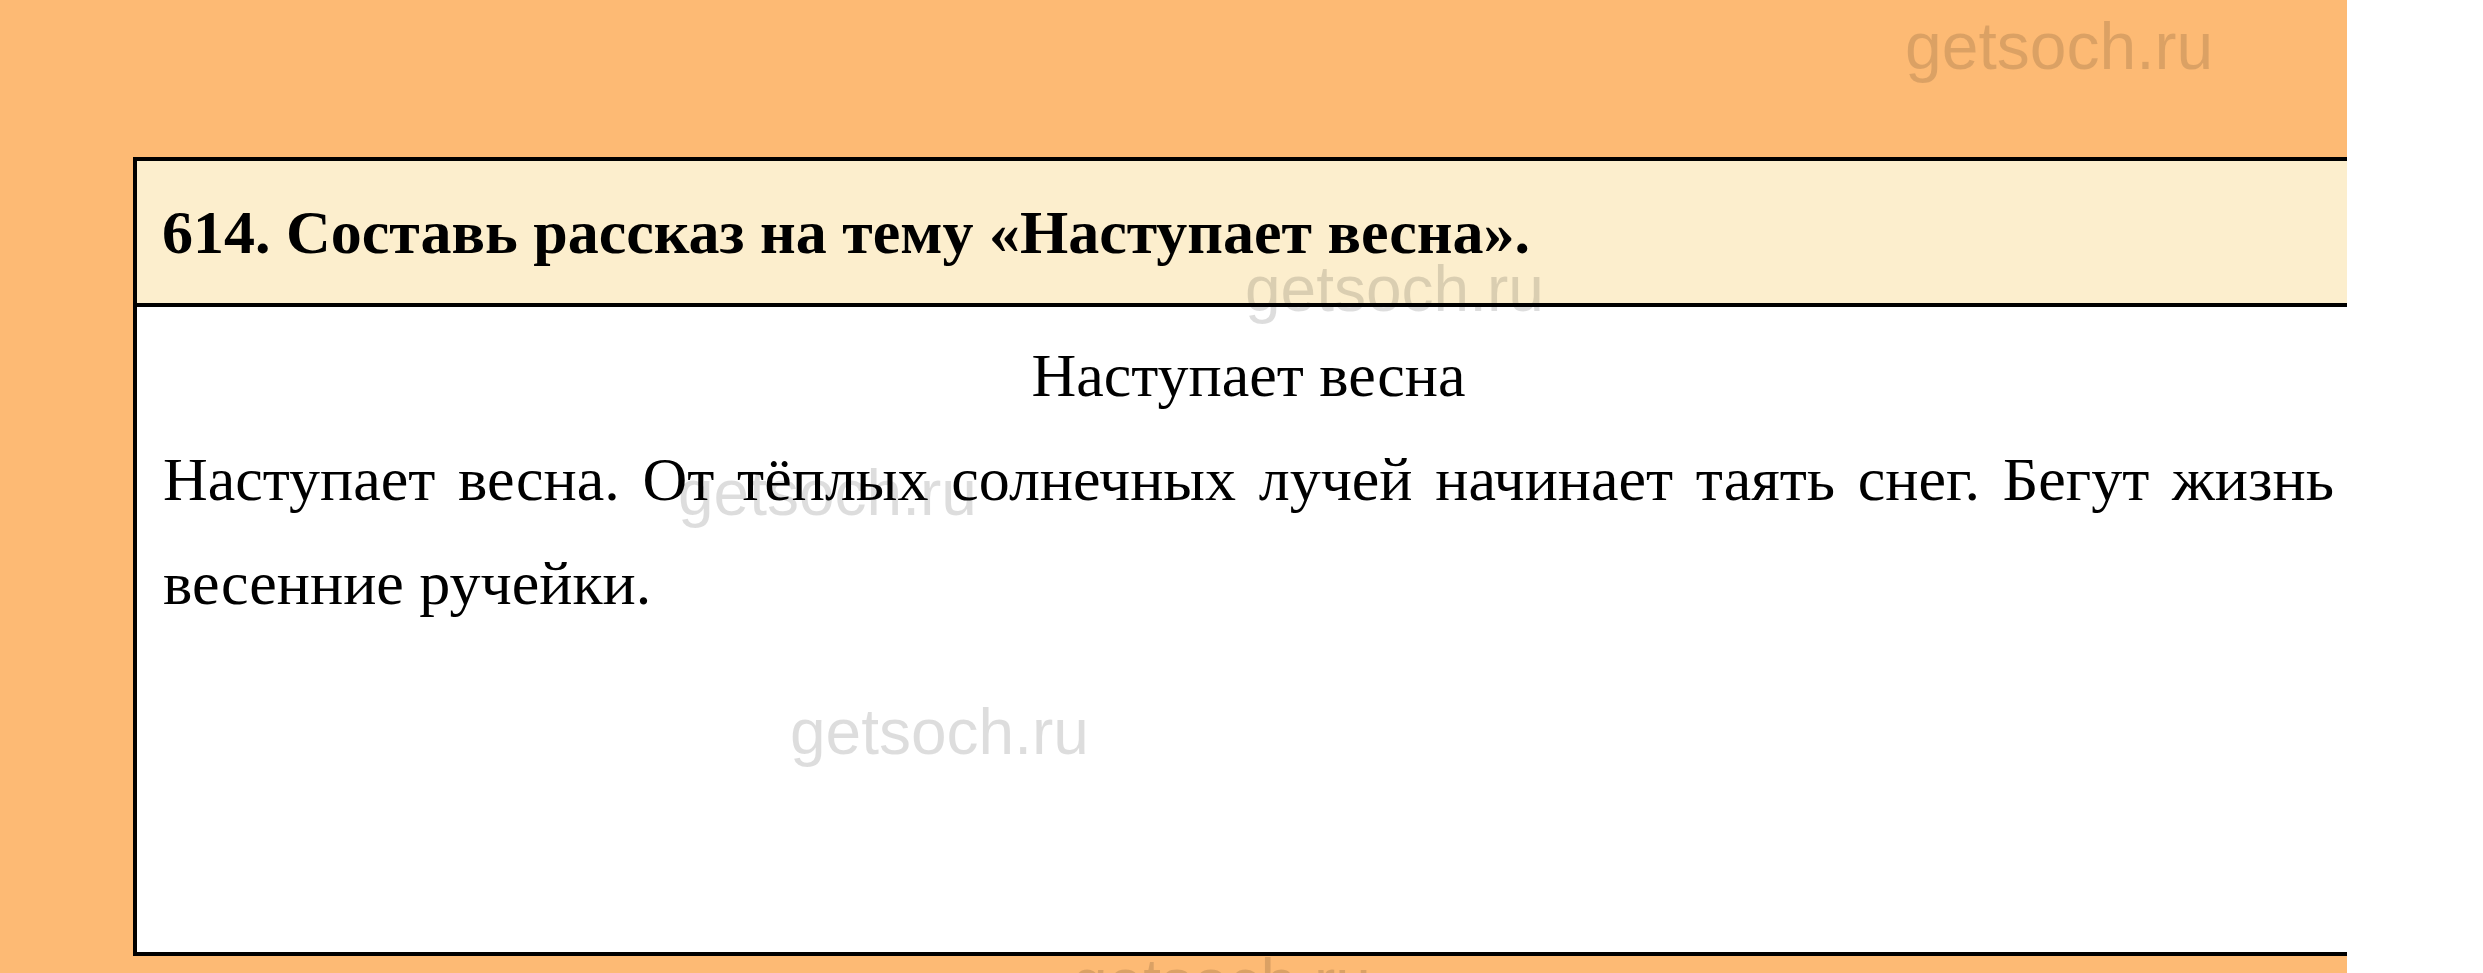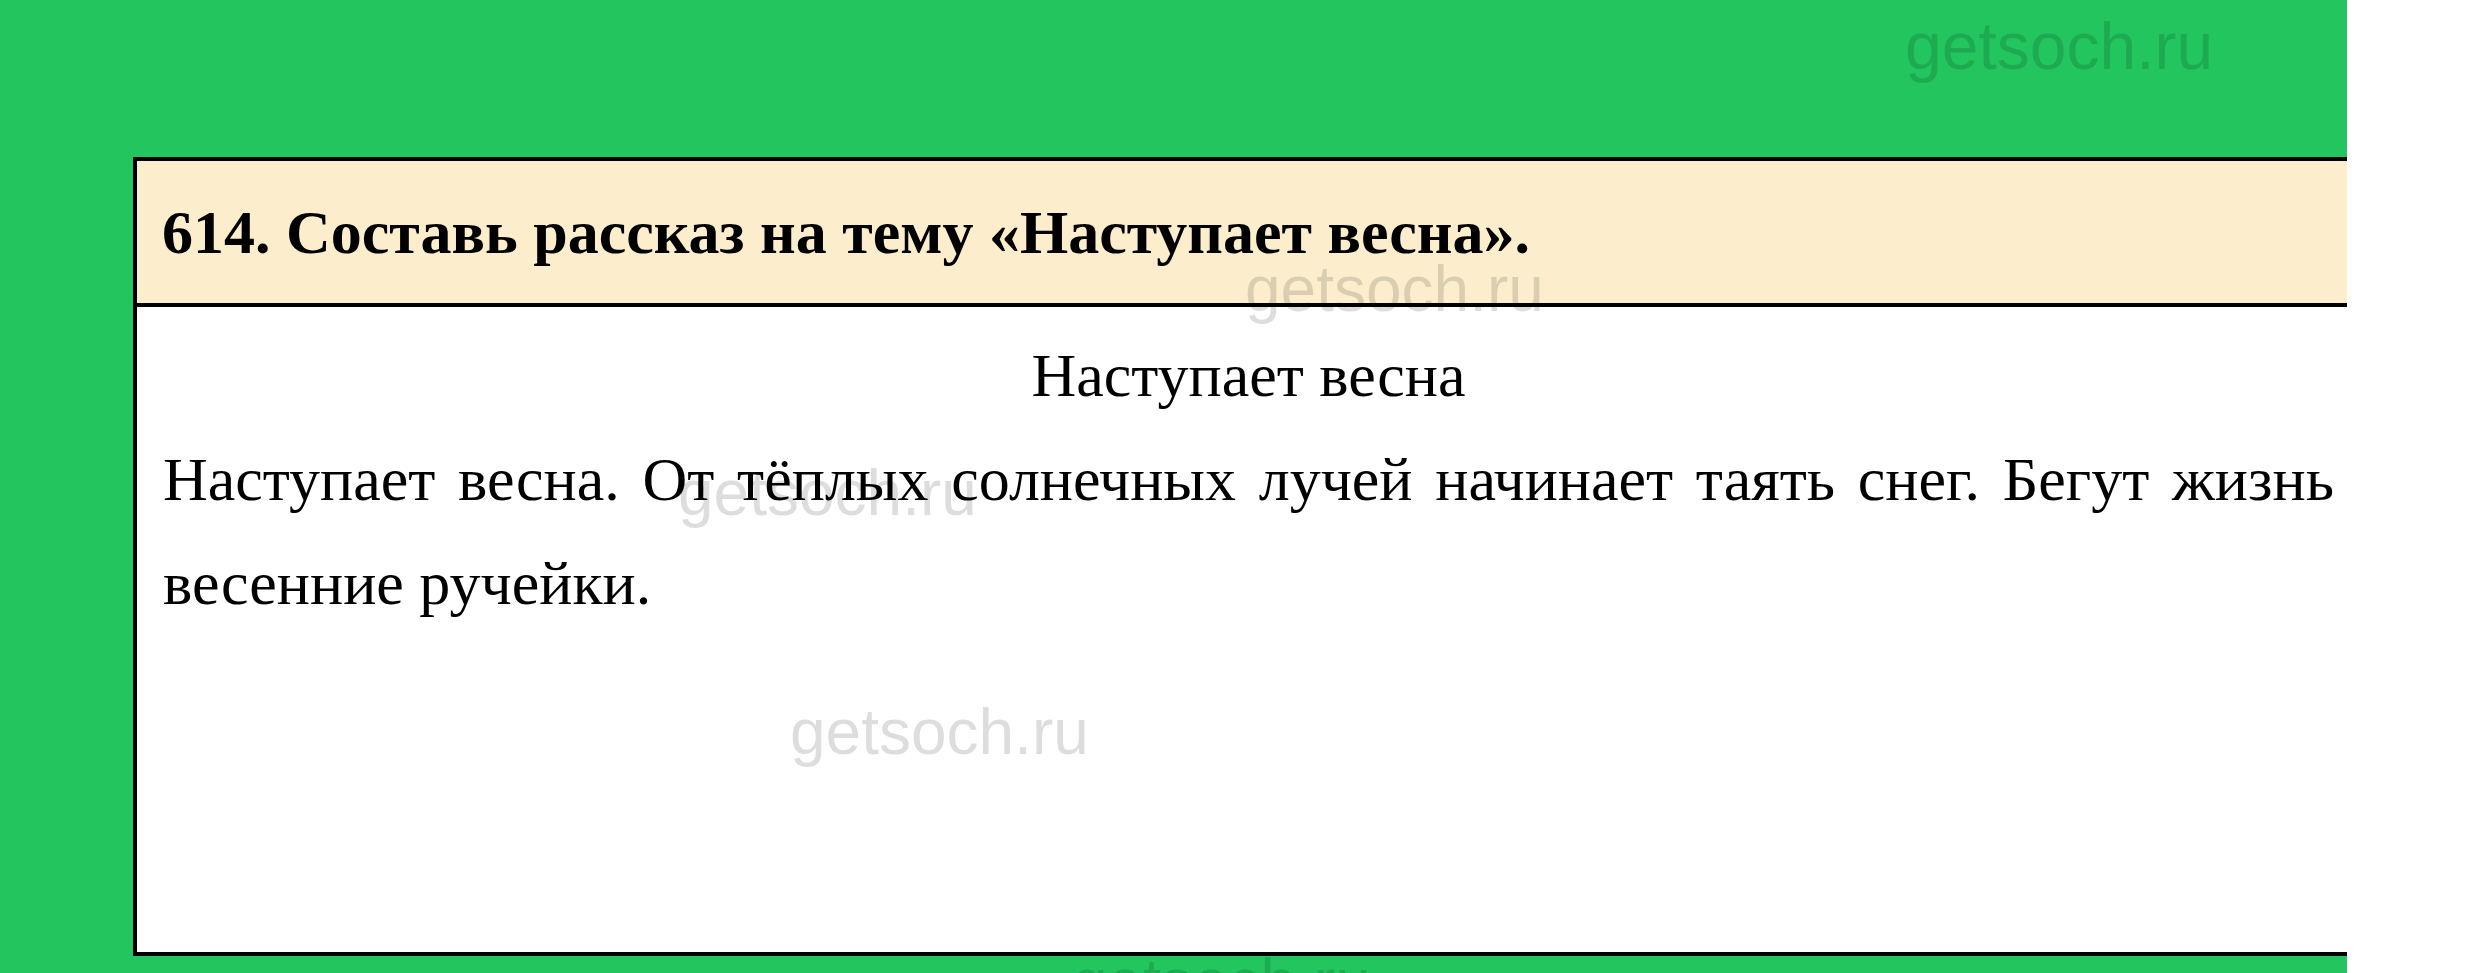--- a/index.html
+++ b/index.html
@@ -1,20 +1,20 @@
 <!DOCTYPE html>
 <html><head>
 <meta charset="utf-8">
 <style>
   html, body { margin: 0; padding: 0; background: #ffffff; }
   .screen {
     position: relative;
     width: 2347px;
     height: 973px;
-    background: #22c55e;
+    background: #fdba74;
     overflow: hidden;
     font-family: "Liberation Serif", serif;
   }
   
   .wm {
     position: absolute;
     font-family: "Liberation Sans", sans-serif;
     font-size: 64px;
     line-height: 1;
     color: rgba(0, 0, 0, 0.135);

